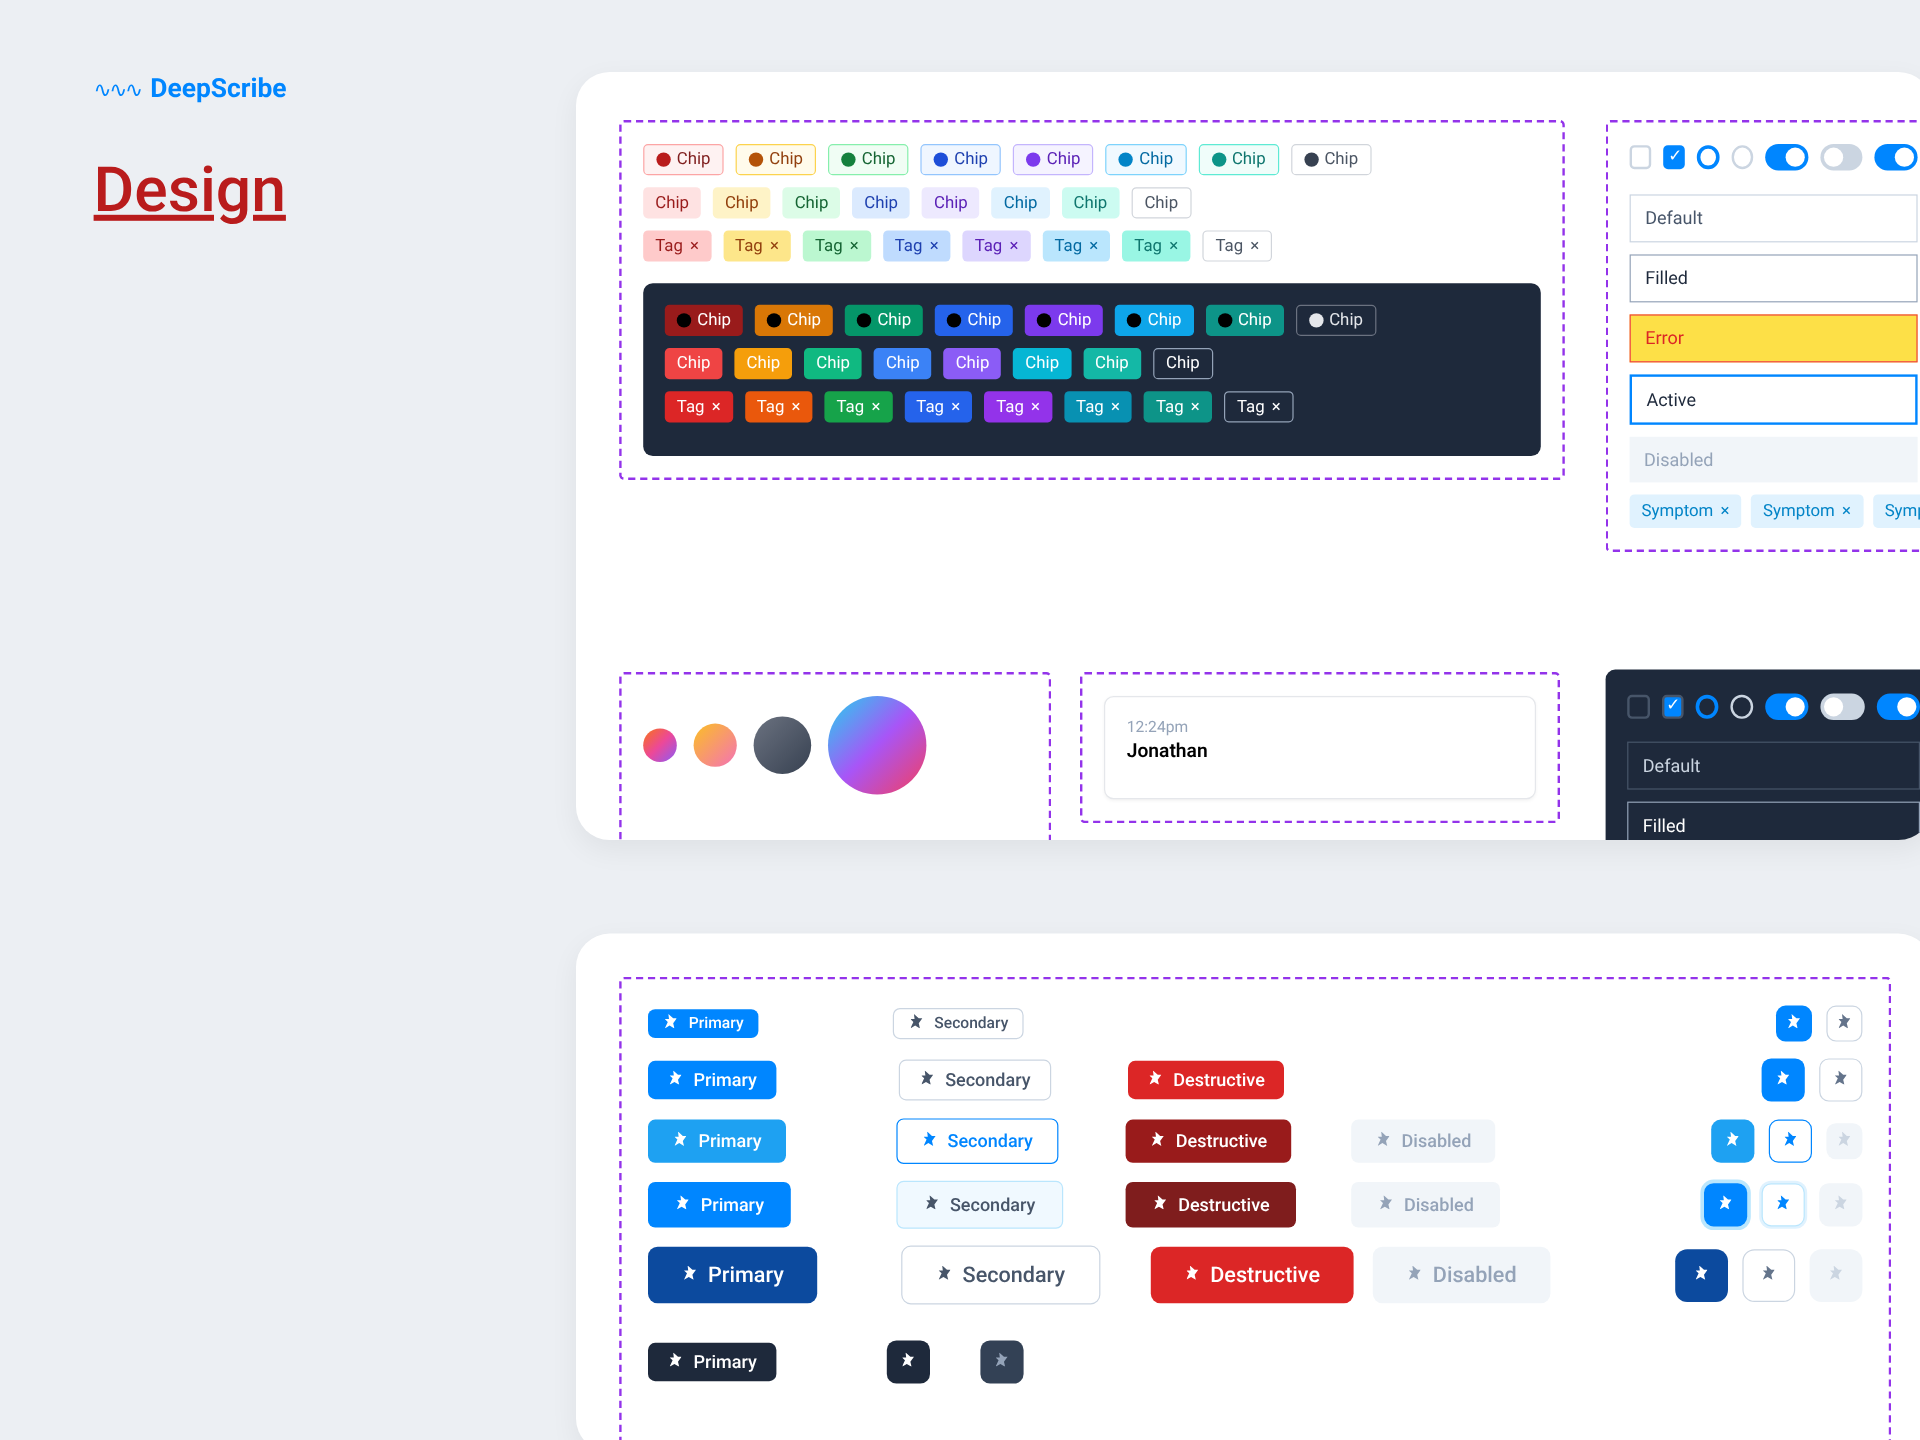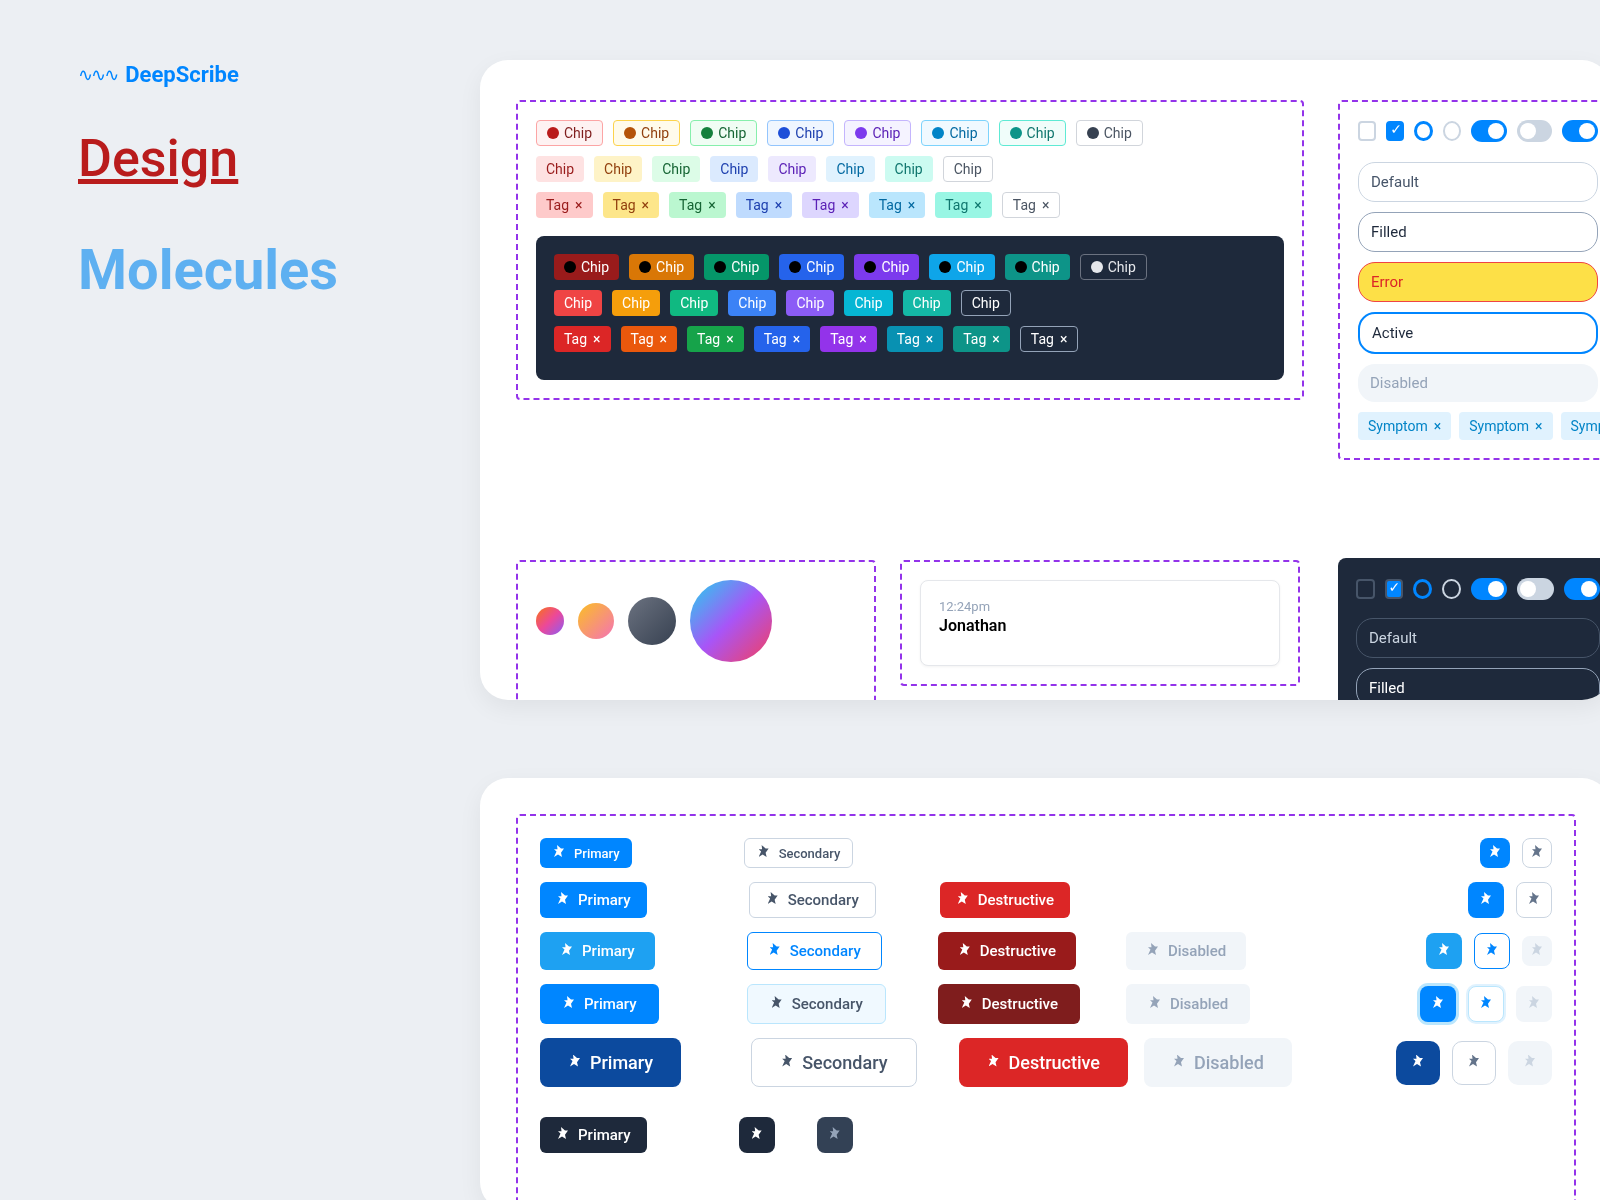--- a/index.html
+++ b/index.html
@@ -68,21 +68,21 @@
 .forms-section { position: absolute; left: 858px; top: 40px; width: 280px; }
 .control-row { display:flex; gap:10px; align-items:center; margin-bottom:20px; }
 .cbox{width:20px;height:20px;border:2px solid #cbd5e1;border-radius:4px;display:inline-block;}
 .cbox.checked{background:#0086ff;border-color:#0086ff;position:relative;}
 .cbox.checked::after{content:'✓';color:#fff;font-size:14px;position:absolute;left:2px;top:-2px;}
 .rad{width:20px;height:20px;border:3px solid #0086ff;border-radius:50%;display:inline-block;}
 .rad.off{border-color:#cbd5e1;border-width:2px;}
 .tgl{width:40px;height:22px;border-radius:11px;background:#0086ff;position:relative;display:inline-block;}
 .tgl::after{content:'';width:16px;height:16px;background:#fff;border-radius:50%;position:absolute;top:3px;right:3px;}
 .tgl.off{background:#cbd5e1;} .tgl.off::after{right:auto;left:3px;}
-.tx{display:block;width:100%;padding:10px 12px;border:1px solid #cbd5e1;border-radius:17px;font-size:15px;margin-bottom:10px;color:#475569;}
+.tx{display:block;width:100%;padding:10px 12px;border:1px solid #cbd5e1;border-radius:0;font-size:15px;margin-bottom:10px;color:#475569;}
 .tx.filled{border-color:#94a3b8;color:#1e293b;}
 .tx.error{border-color:#ef4444;background:#fde047;color:#dc2626;}
 .tx.active{border:2px solid #0086ff;color:#1e293b;}
 .tx.disabled{border:none;background:#f1f5f9;color:#94a3b8;}
 .symp-row{display:flex;gap:8px;}
 .symp{background:#e0f2fe;color:#0284c7;padding:6px 10px;border-radius:4px;font-size:14px;display:inline-flex;gap:6px;align-items:center;}
 
 .avatars-section { position: absolute; left: 36px; top: 500px; width: 360px; height: 200px; }
 .av-row{display:flex;gap:14px;align-items:center;}
 .av{border-radius:50%;background:linear-gradient(135deg,#f97316,#ec4899,#8b5cf6);display:inline-block;}
@@ -103,21 +103,21 @@
 .dark-forms .cbox{border-color:#475569;}
 .dark-forms .tx{background:transparent;border-color:#475569;color:#cbd5e1;}
 .dark-forms .tx.filled{border-color:#94a3b8;color:#fff;}
 
 .panel2 {
   position: absolute; left: 480px; top: 778px; width: 1130px; height: 432px;
   background: #fff; border-radius: 28px; box-shadow: 0 8px 24px rgba(0,0,0,0.06);
   overflow: hidden;
 }
 .btn-section { position:absolute;left:36px;top:36px;width:1060px;height:400px; border:2px dashed #9333ea;border-radius:4px;padding:22px;}
-.btn-row{display:flex;gap:16px;margin-bottom:14px;}
+.btn-row{display:flex;gap:16px;align-items:center;margin-bottom:14px;}
 .ibtn-group{margin-left:auto;display:flex;gap:12px;align-items:center;}
 .btn{display:inline-flex;align-items:center;gap:8px;border-radius:6px;font-size:15px;font-weight:500;cursor:pointer;}
 .sz-xs{padding:4px 12px;font-size:13px;} .sz-sm{padding:7px 16px;} .sz-md{padding:9px 20px;} .sz-lg{padding:10px 22px;} .sz-xl{padding:13px 28px;font-size:18px;border-radius:8px;}
 .primary{background:#0086ff;color:#fff;}
 .primary.act{background:#0c4a9e;}
 .primary.dark{background:#1e293b;color:#fff;}
 .secondary{background:#fff;color:#475569;border:1px solid #cbd5e1;}
 .secondary.hov{border-color:#0086ff;color:#0086ff;}
 .secondary.lt{background:#f0f9ff;border-color:#bae6fd;color:#475569;}
 .destructive{background:#dc2626;color:#fff;}
@@ -141,21 +141,20 @@
 <body>
 
 <div class="logo-area">
   <div class="logo">
     <span class="logo-wave">∿∿∿</span>
     <span class="logo-text">DeepScribe</span>
   </div>
 </div>
 <div class="heading">
   <h1><span>Design</span><br></h1>
-  <h2>Molecules</h2>
 </div>
 
 <div class="panel1">
 
   <div class="chips-section dashed-section">
 
     <div class="chip-row">
       <span class="chip c-red">
           <span class="ic"></span>
           <span>Chip</span>

